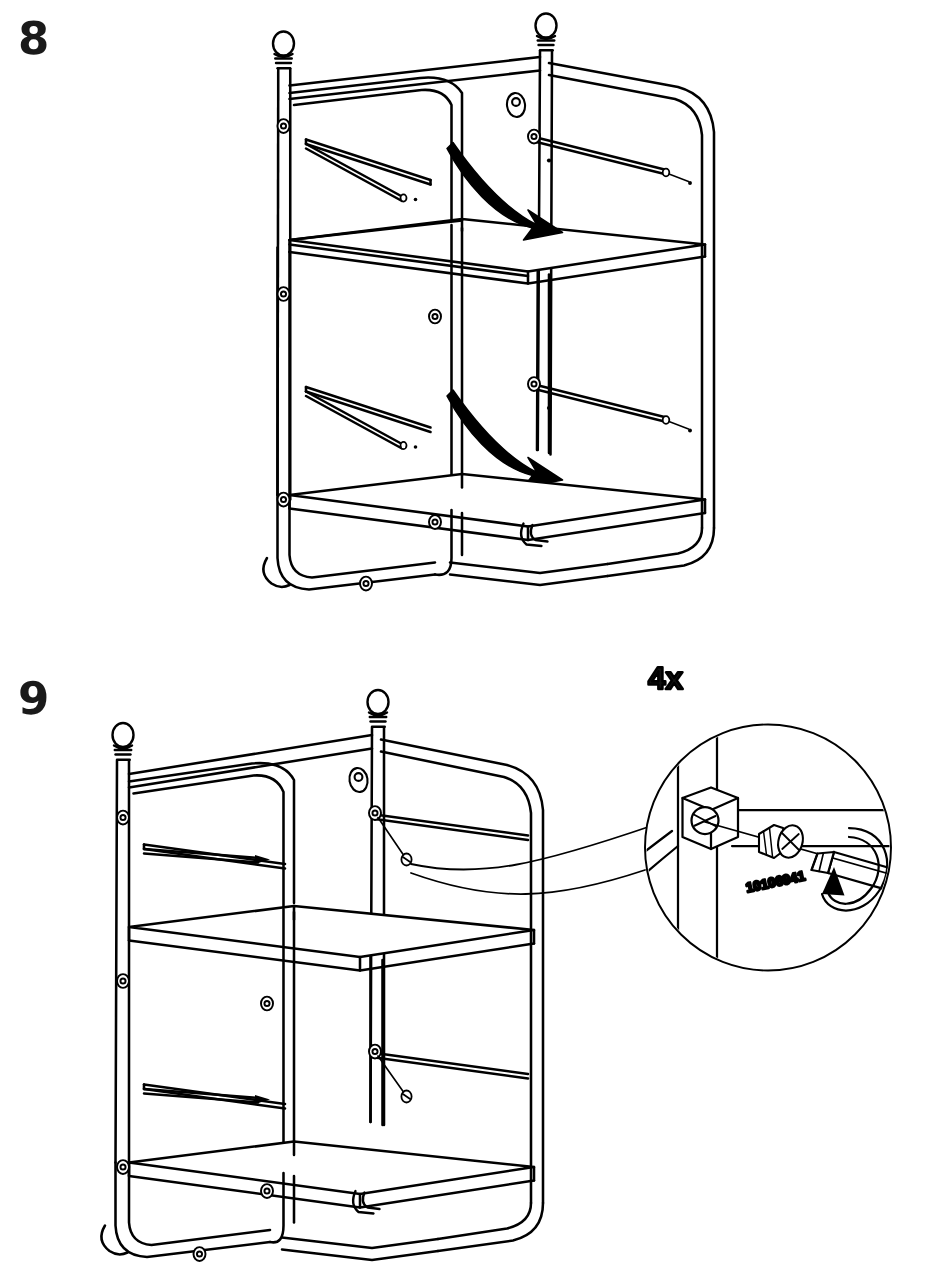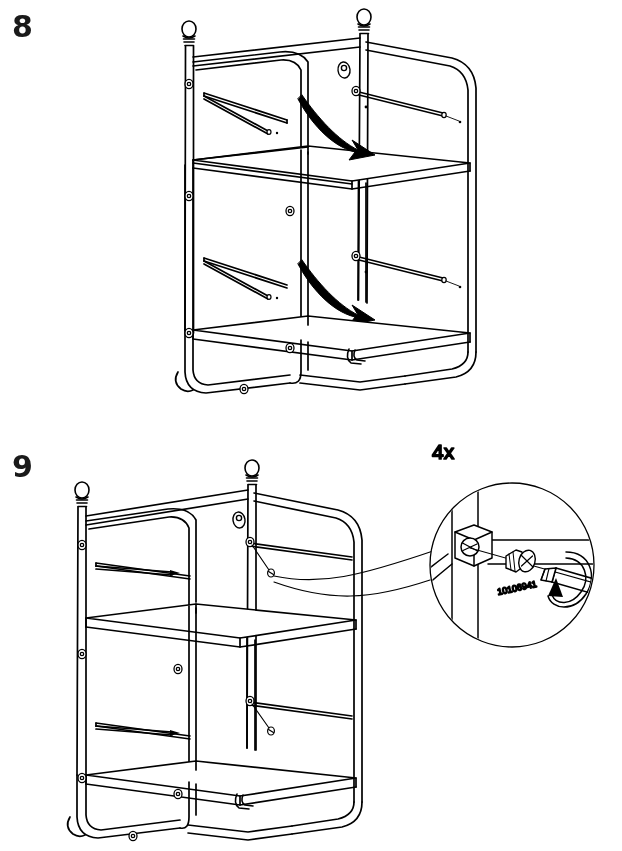--- a/index.html
+++ b/index.html
@@ -39,20 +39,21 @@
     color: #1a1a1a;
     letter-spacing: 0;
   }
   #step-8 .step-number { left: 12px; top: 12px; }
   #step-9 .step-number { left: 12px; top: 22px; }
 
   .illus {
     position: absolute;
     left: 0;
     top: 0;
+    font-weight: bold;
   }
   svg { display: block; overflow: visible; }
 
   .callout-count {
     font-family: "Liberation Sans", sans-serif;
     font-size: 21px;
     fill: #111111;
   }
   .part-number {
     font-family: "Liberation Sans", sans-serif;

